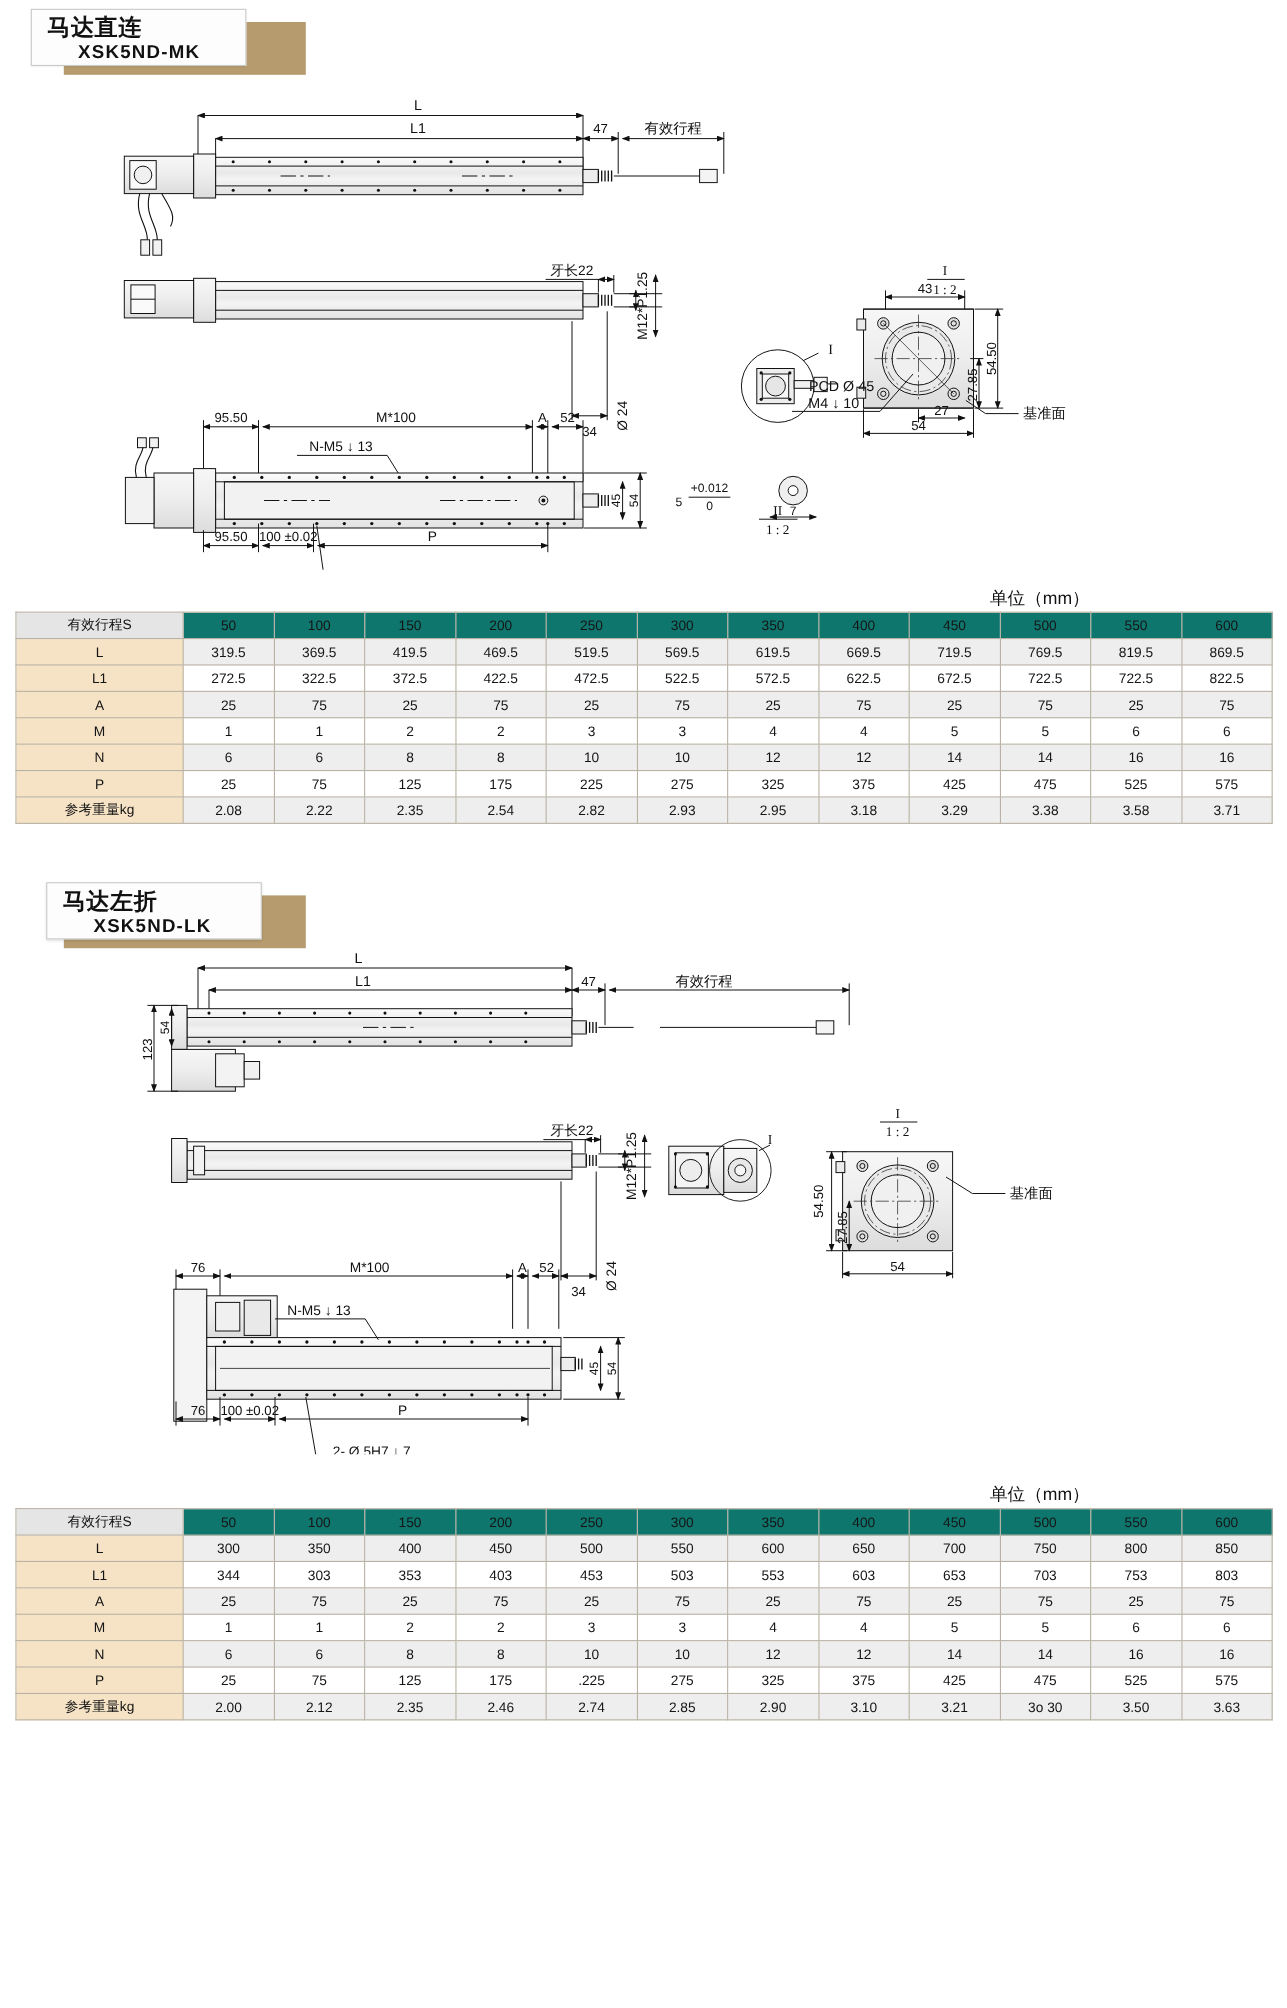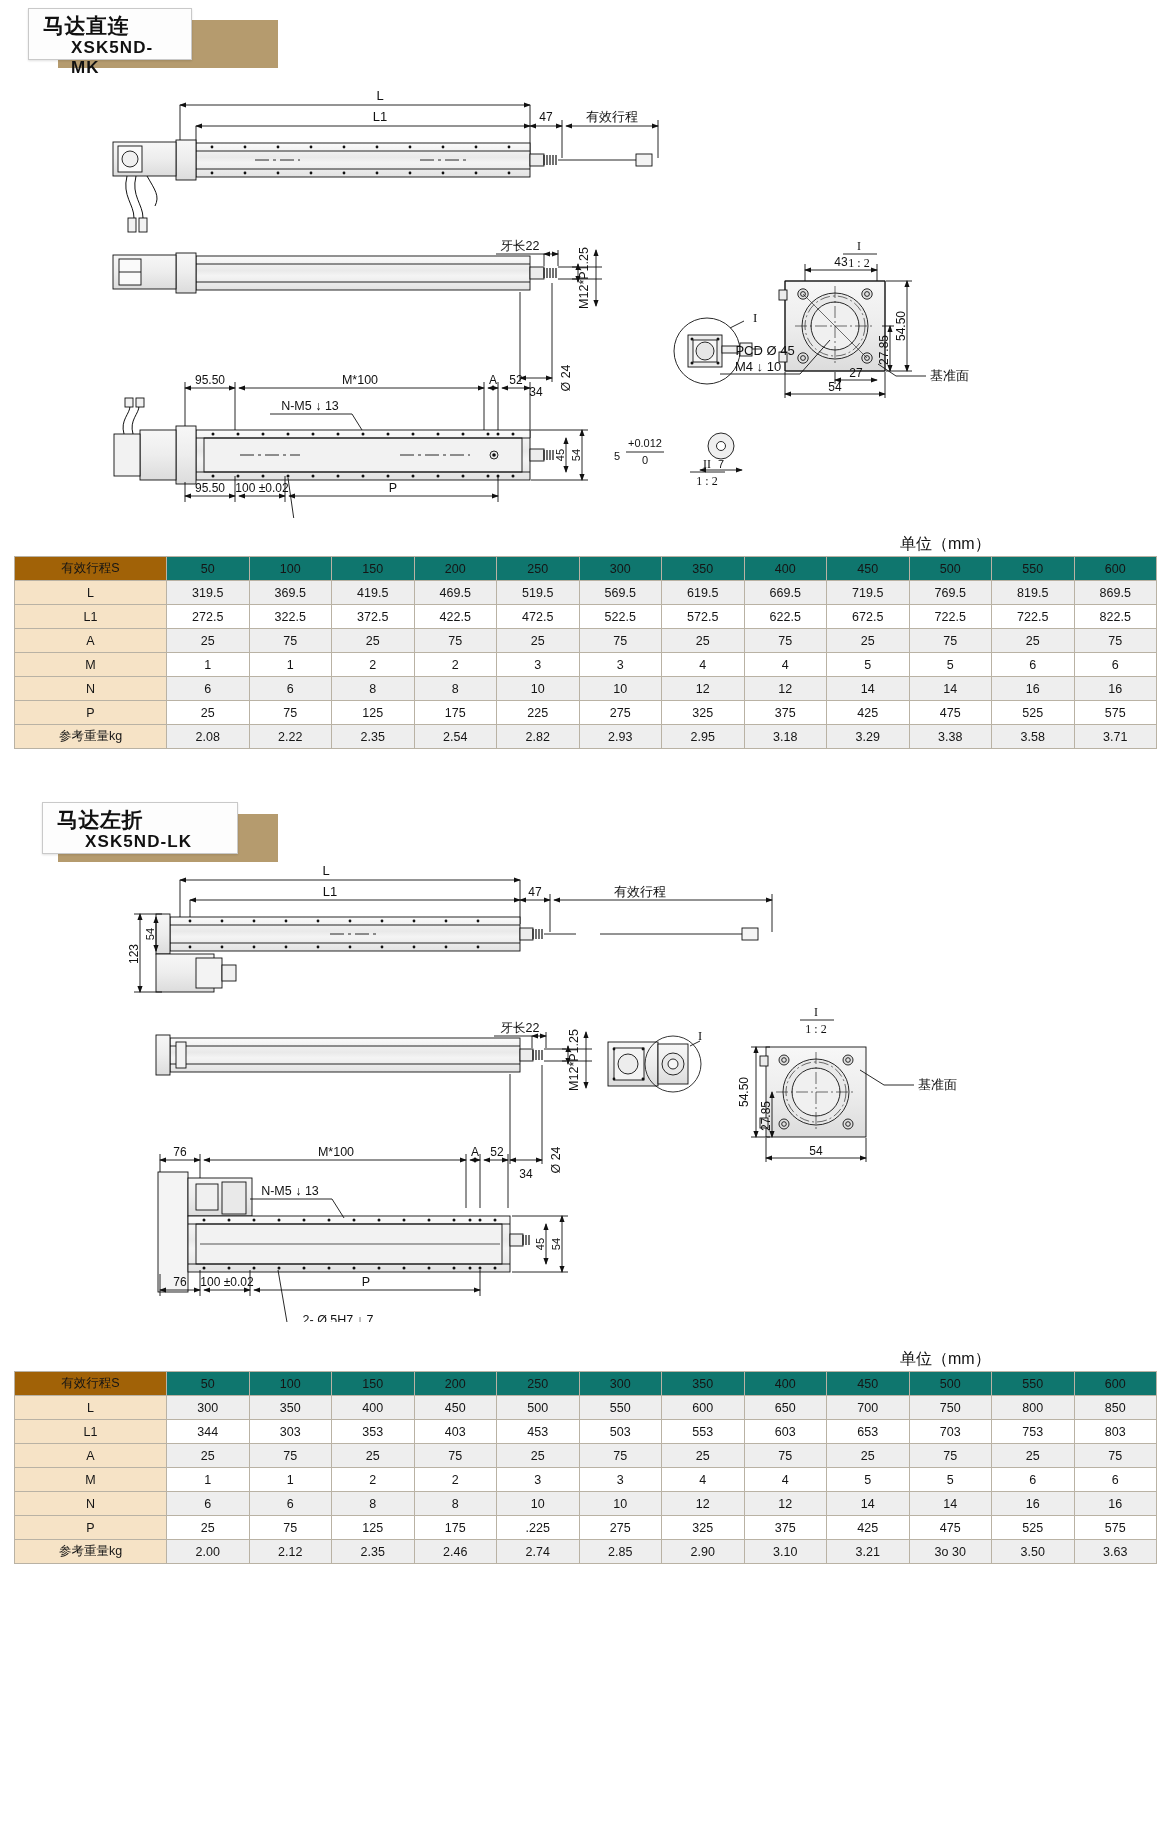--- a/index.html
+++ b/index.html
@@ -59,34 +59,34 @@
     padding: 0 2px;
     color: #151515;
     white-space: nowrap;
   }
   table.spec td.rowhead {
     background: #f6e3c6;
     font-weight: 400;
     width: 152px;
   }
   table.spec tr.hdr td { background: #0f766e; }
-  table.spec tr.hdr td.rowhead { background: #a16207; }
+  table.spec tr.hdr td.rowhead { background: #e5e5e5; }
   table.spec tr.alt td.val { background: #eeeeee; }
   table.spec td.val { background: #ffffff; }
 
   
   .draw { position: absolute; left: 0; top: 0; }
   .draw svg { display: block; }
 </style>
 </head>
 <body>
 
 <div class="sec-header" style="left:14px; top:6px; width:300px; height:62px;">
   <div class="tan-block" style="left:44px; top:14px; width:220px; height:48px;"></div>
-  <div class="label-box" style="left:14px; top:2px; width:164px; height:52px;">
+  <div class="label-box" style="left:14px; top:2px; width:196px; height:52px;">
     <div class="cn">马达直连</div>
     <div class="model">XSK5ND-MK</div>
   </div>
 </div>
 
 <div class="draw" style="left:0; top:78px; width:1170px; height:440px;">
 <svg width="1170" height="440" viewBox="0 0 1170 440" xmlns="http://www.w3.org/2000/svg">
   <defs>
     <marker id="arr" markerWidth="8" markerHeight="6" refX="7" refY="3" orient="auto">
       <path d="M0,0 L8,3 L0,6 z" fill="#111"></path>

